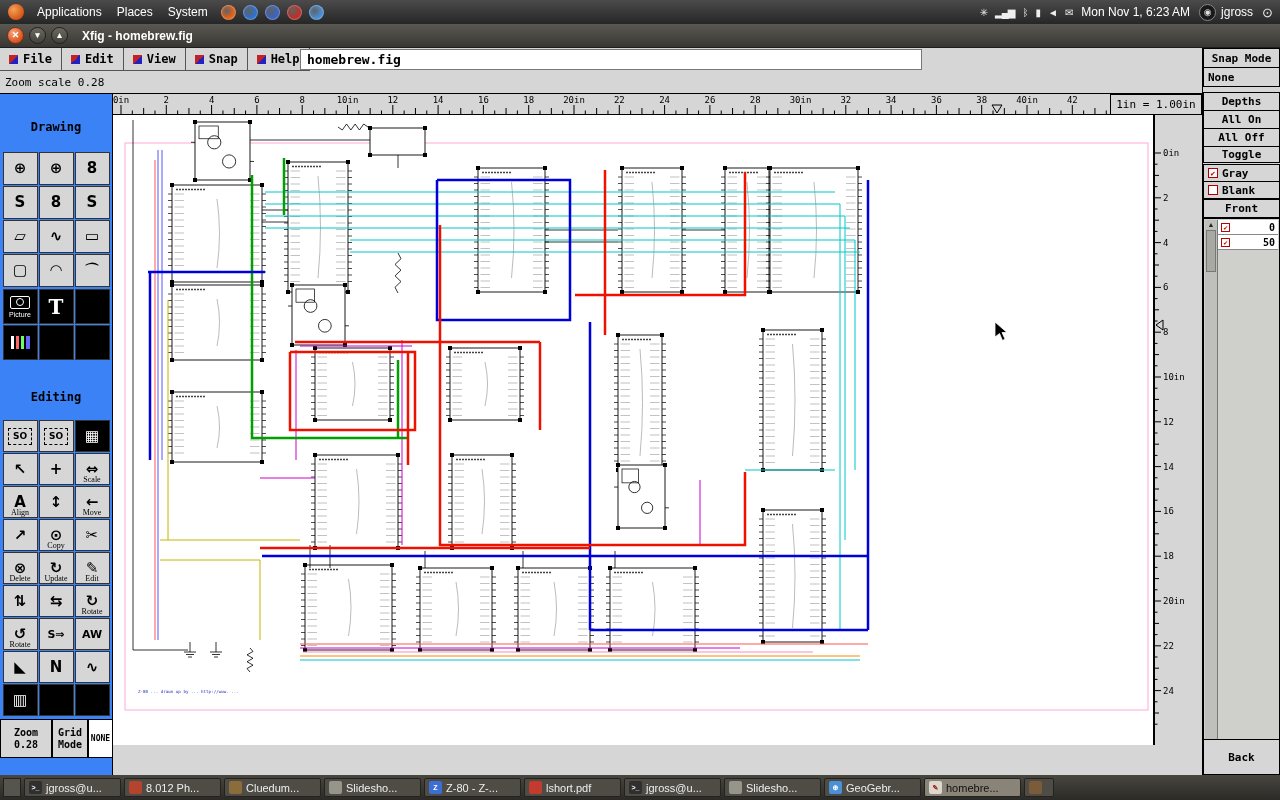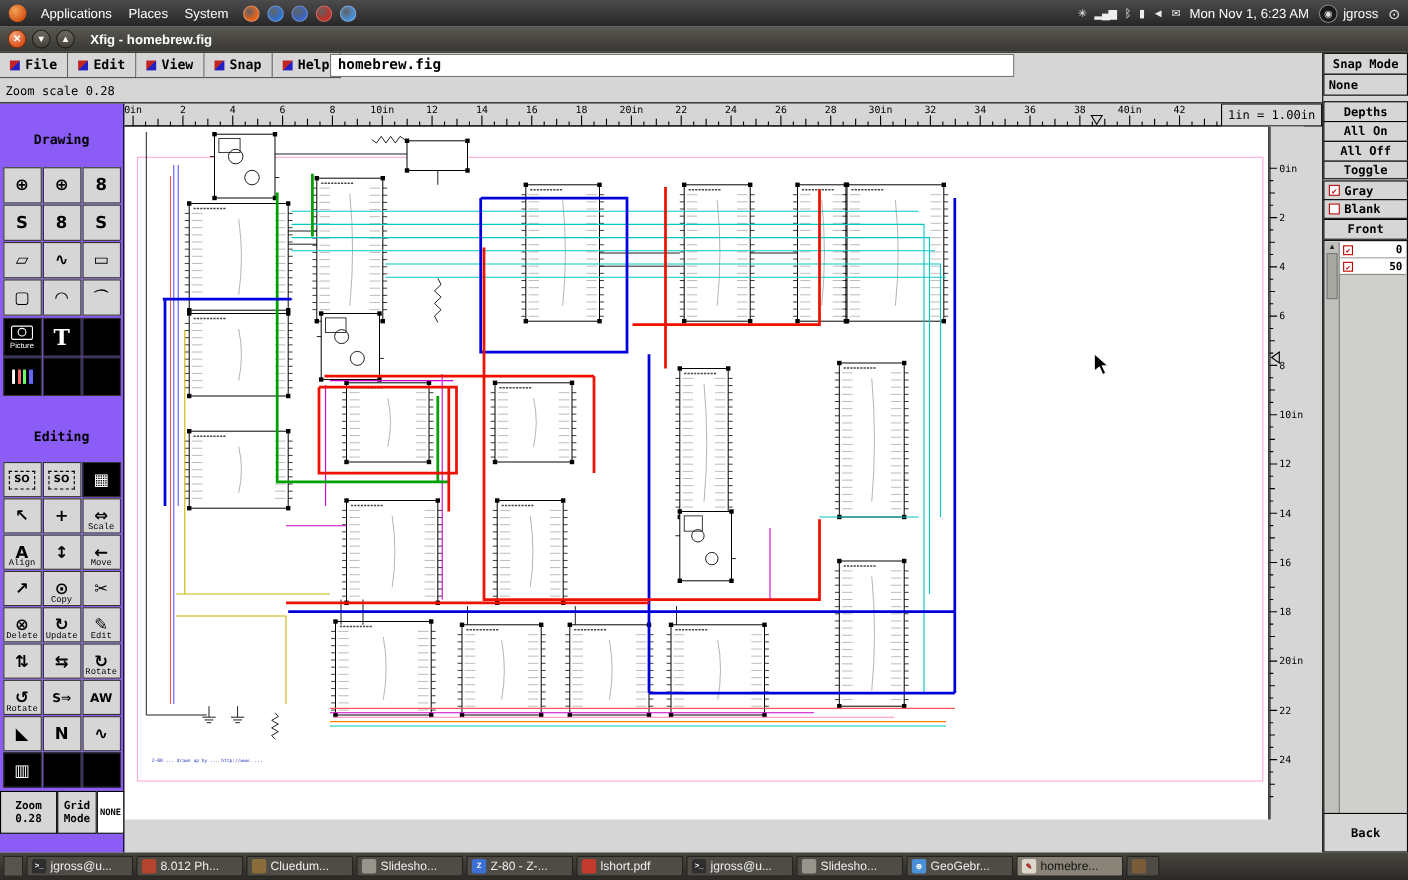--- a/index.html
+++ b/index.html
@@ -34,34 +34,34 @@
   #mouse-hint-bottom{position:absolute;left:28px;top:24px;}
   #mouse-btns{position:absolute;left:112px;top:21px;display:flex;gap:3px;}
   .mousebox{width:17px;height:20px;border:1px solid #000;background:#e9e9e9;}
   
   #topruler{position:absolute;left:113px;top:94px;width:997px;height:21px;background:#d6d6d6;border-bottom:1px solid #000;box-sizing:border-box;z-index:4;}
   #unitbox{position:absolute;left:1110px;top:94px;width:92px;height:21px;background:#d6d6d6;border:1px solid #000;box-sizing:border-box;font:11px "DejaVu Sans Mono",monospace;display:flex;align-items:center;justify-content:center;z-index:4;}
   #vruler{position:absolute;left:1153px;top:115px;width:32px;height:630px;background:#d6d6d6;border-left:1px solid #000;box-sizing:border-box;z-index:4;}
   #gapstrip{position:absolute;left:1185px;top:94px;width:17px;height:681px;background:#d6d6d6;}
   #bottom-strip{position:absolute;left:113px;top:745px;width:1089px;height:30px;background:#d6d6d6;}
   
-  #sidebar{position:absolute;left:0;top:94px;width:113px;height:681px;background:#8b5cf6;border-right:1px solid #000;box-sizing:border-box;z-index:4;}
+  #sidebar{position:absolute;left:0;top:94px;width:113px;height:681px;background:#3b82f6;border-right:1px solid #000;box-sizing:border-box;z-index:4;}
   .side-label{position:absolute;left:0;right:0;text-align:center;font:bold 12px "DejaVu Sans Mono",monospace;}
   #drawing-label{top:26px;}
   #editing-label{top:296px;}
   .toolgrid{position:absolute;left:0;right:0;display:grid;grid-template-columns:repeat(3,35px);gap:1px;justify-content:center;}
   #drawing-grid{top:58px;grid-auto-rows:33px;}
   #media-grid{top:195px;grid-auto-rows:35px;}
   #editing-grid{top:326px;grid-auto-rows:32px;}
   .tool{border:1px solid #333;background:#d6d6d6;display:flex;align-items:center;justify-content:center;position:relative;box-sizing:border-box;overflow:hidden;}
   .tool.inv{background:#000;color:#fff;}
   .tglyph{font:bold 15px "DejaVu Sans",sans-serif;line-height:1;}
   .tglyph.small{font-size:11px;}
   .tglyph.boxed{border:1px dashed #000;font-size:9px;font-weight:bold;padding:3px 4px;}
-  .tlabel{position:absolute;bottom:0;left:0;right:0;text-align:center;font-size:8px;line-height:9px;font-family:Liberation Mono, monospace;}
+  .tlabel{position:absolute;bottom:0;left:0;right:0;text-align:center;font-size:8px;line-height:9px;font-family:Liberation Serif, serif;}
   .media-cell{background:#000;border:1px solid #333;display:flex;flex-direction:column;align-items:center;justify-content:center;color:#fff;position:relative;box-sizing:border-box;}
   .cam{width:18px;height:11px;border:1px solid #fff;border-radius:2px;position:relative;}
   .cam::after{content:"";position:absolute;left:5px;top:1px;width:6px;height:6px;border:1px solid #fff;border-radius:50%;}
   .media-label{font-size:7px;margin-top:2px;}
   .bigT{font:bold 20px "DejaVu Serif",serif;}
   .libbars{width:19px;height:13px;background:linear-gradient(90deg,#fff 0 3px,transparent 3px 5px,#f66 5px 8px,transparent 8px 10px,#6f6 10px 13px,transparent 13px 15px,#66f 15px 19px);}
   #bottom-boxes{position:absolute;left:0;top:625px;width:113px;height:39px;display:flex;}
   .bbox{border:1px solid #000;box-sizing:border-box;font:bold 10px "DejaVu Sans Mono",monospace;display:flex;flex-direction:column;align-items:center;justify-content:center;background:#d6d6d6;line-height:12px;}
   #zoom-box{width:52px;} #gridmode-box{width:36px;} #none-box{width:25px;background:#fff;font-size:8px;}
   

